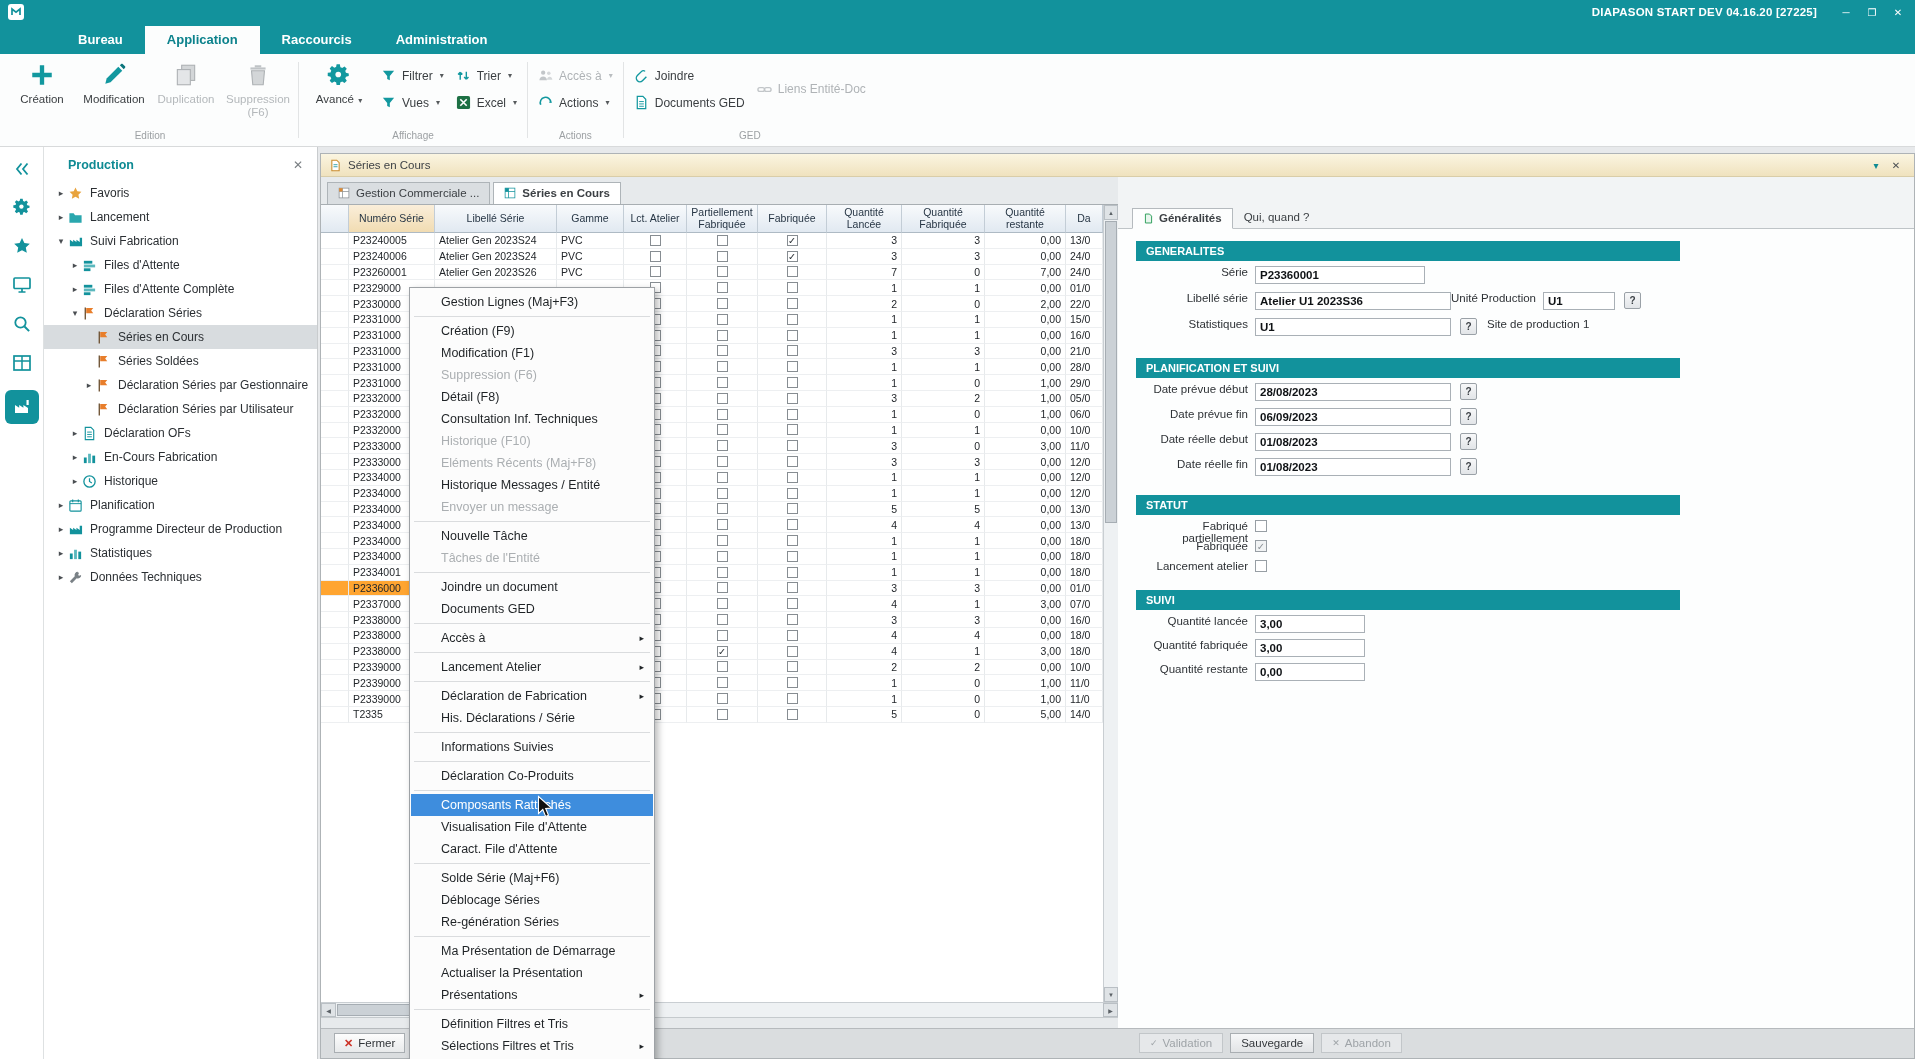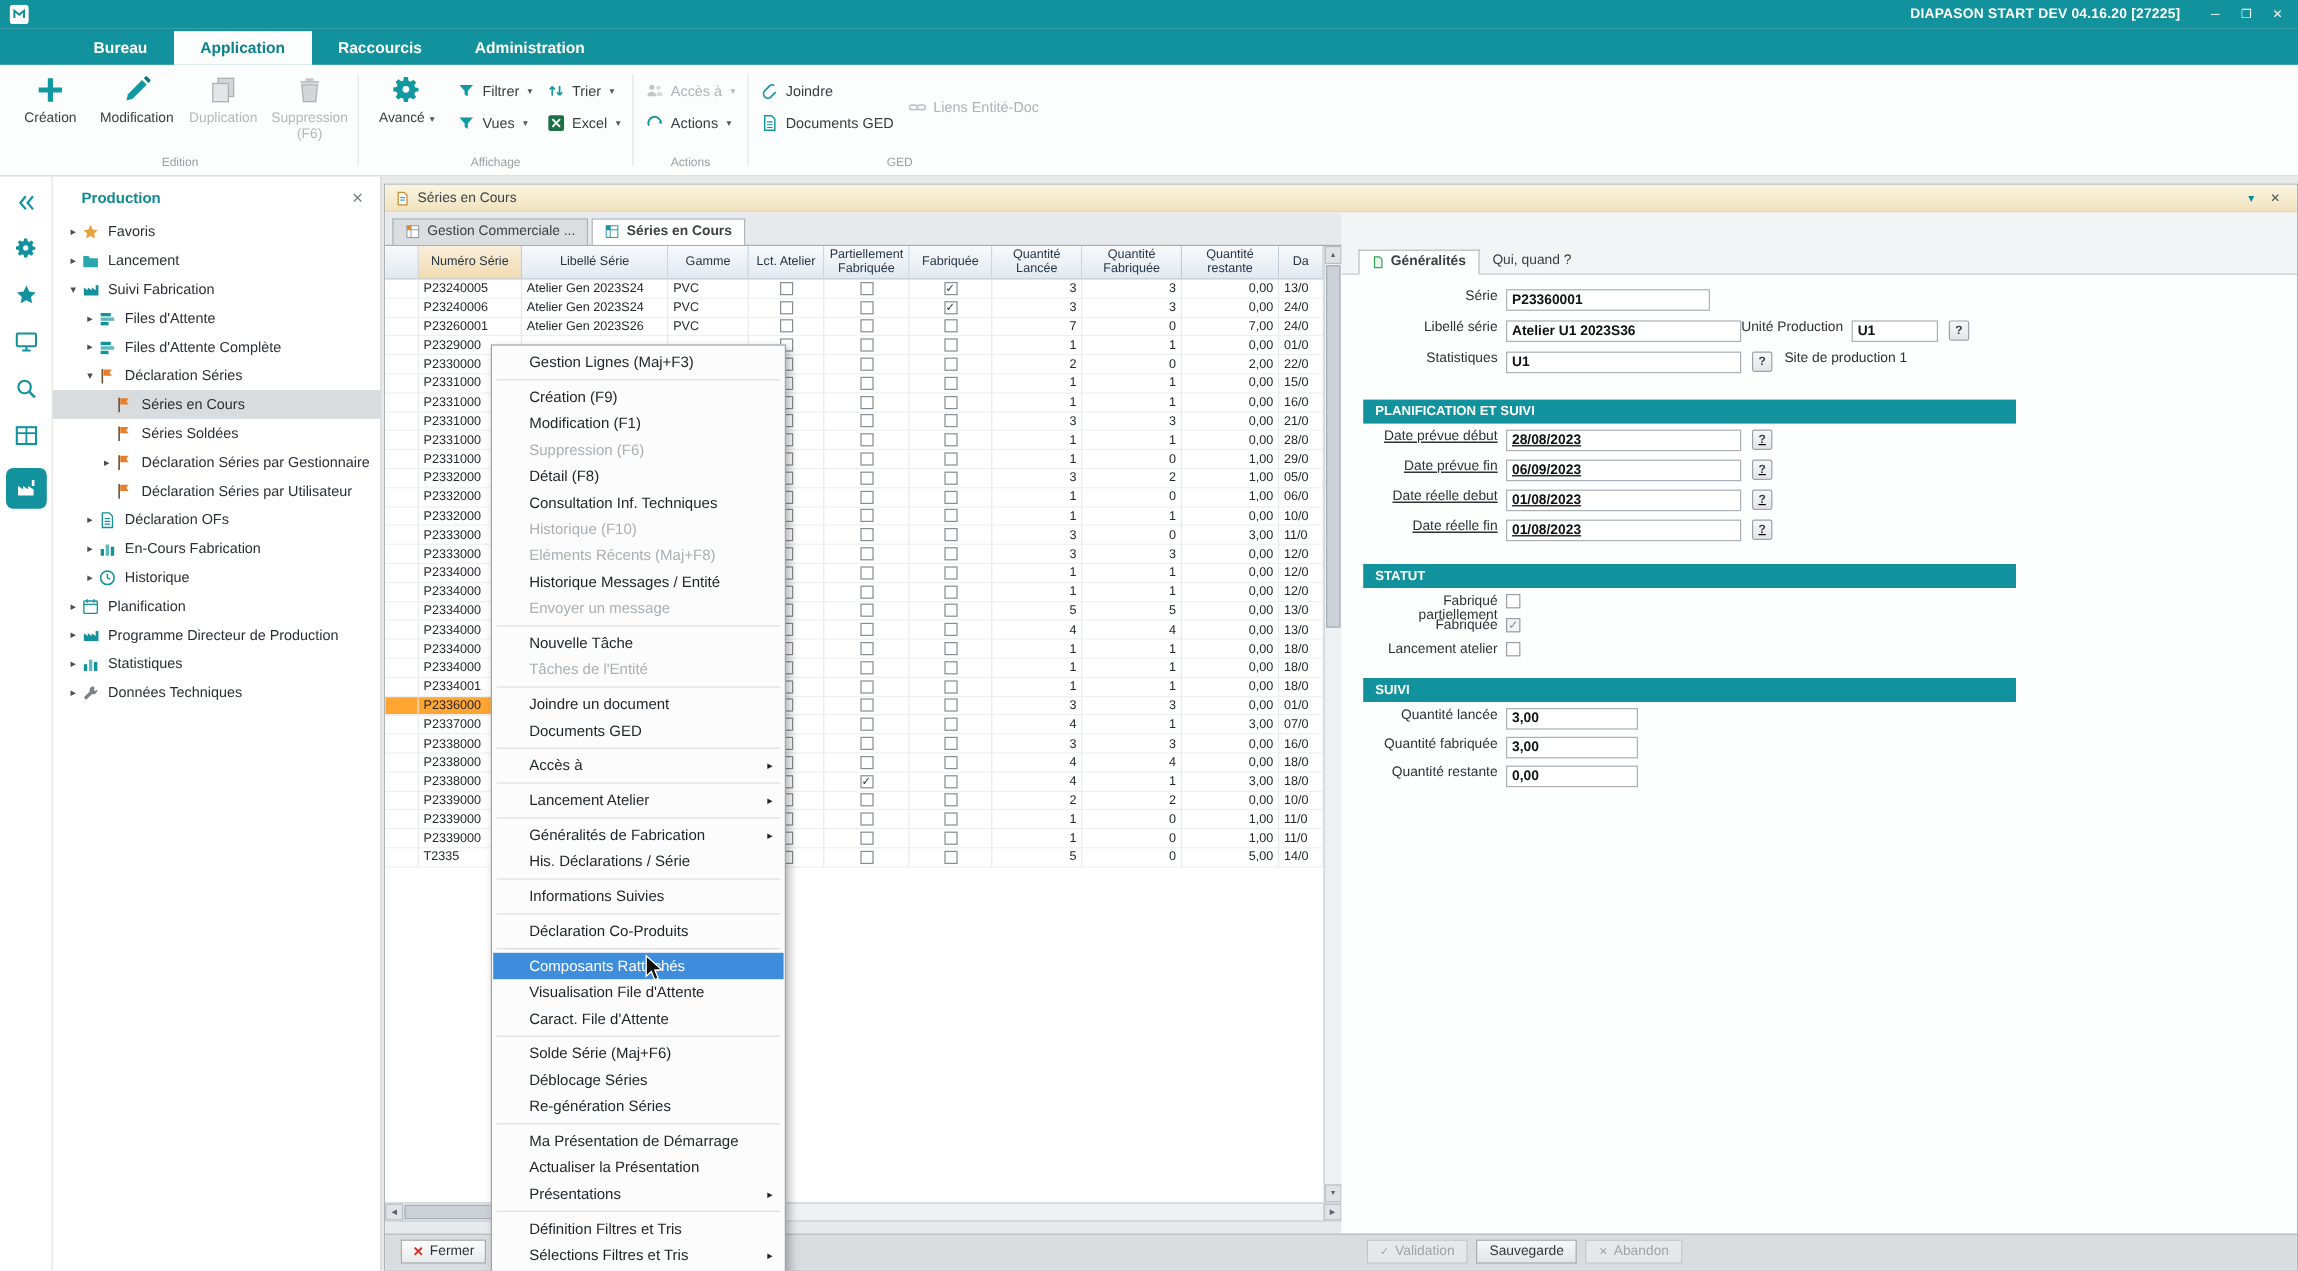--- a/index.html
+++ b/index.html
@@ -90,21 +90,21 @@
   
   .detail-pane{flex:1;background:#F2F4F5;display:flex;flex-direction:column;min-width:0;}
   .detail-tabs-spacer{height:26px;flex-shrink:0;}
   .detail-tabs{display:flex;align-items:flex-end;padding-left:14px;border-bottom:1px solid #BFC4C7;height:25px;flex-shrink:0;}
   .dtab{display:flex;align-items:center;gap:5px;font-size:11.5px;padding:3px 10px 4px;border:1px solid transparent;color:#3C4044;}
   .dtab.active{background:#FDFEFE;border-color:#B5BABE;border-bottom-color:#FDFEFE;font-weight:bold;margin-bottom:-1px;}
   .detail-content{flex:1;background:#FDFEFE;padding:12px 0 0 18px;}
   .section-bar{width:544px;height:20px;background:#12929C;color:#FFF;font-size:11px;font-weight:bold;display:flex;align-items:center;padding-left:10px;box-sizing:border-box;margin-bottom:5px;}
   .mt14{margin-top:14px;} .mt12{margin-top:12px;} .mt10{margin-top:10px;}
   .fr{display:flex;height:26px;}
-  .fr.h25{height:25px;text-decoration:underline;} .fr.h20{height:20px;} .fr.h24{height:24px;}
+  .fr.h25{height:25px;} .fr.h20{height:20px;} .fr.h24{height:24px;}
   .fr-label{width:112px;text-align:right;font-size:11.5px;color:#2E3236;margin-right:7px;flex-shrink:0;}
   .fr-input{height:18px;border:1px solid #A9B0B6;background:#FFF;font-size:11.5px;font-weight:bold;color:#0F1215;padding:0 4px;display:flex;align-items:center;box-sizing:border-box;}
   .w170{width:170px;} .w196{width:196px;} .w72{width:72px;} .w110{width:110px;}
   .help-btn{width:15px;height:15px;margin-left:9px;background:linear-gradient(#F7F8F9,#E2E5E8);border:1px solid #9AA1A7;border-radius:2px;font-size:10px;font-weight:bold;color:#3A3F44;display:flex;align-items:center;justify-content:center;flex-shrink:0;}
   .fr-label2{font-size:11.5px;color:#2E3236;margin-right:7px;}
   .fr-plain{font-size:11.5px;color:#2E3236;margin-left:10px;}
   .chk{width:12px;height:12px;border:1px solid #979EA4;background:#FFF;font-size:10px;line-height:11px;text-align:center;color:#8A9196;box-sizing:border-box;}
   .chk.checked{background:#F1F3F4;}
   .chk.checked::after{content:"\2713";}
 
@@ -1208,20 +1208,21 @@
                 <path d="M3.5 1.5h6l3 3v10h-9z" fill="#E8F6EE" stroke="#2E9E5B" stroke-width="1.4"></path>
               </svg>
             </span>
           <span>Généralités</span>
         </div>
         <div class="dtab">
           <span>Qui, quand ?</span>
         </div>
       </div>
       <div class="detail-content">
+        <div class="section-bar">GENERALITES</div>
         <div class="fr">
           <span class="fr-label">Série</span>
           <span class="fr-input w170">P23360001</span>
         </div>
         <div class="fr">
           <span class="fr-label">Libellé série</span>
           <span class="fr-input w196">Atelier U1 2023S36</span>
           <span class="fr-label2">Unité Production</span>
           <span class="fr-input w72">U1</span>
           <span class="help-btn">?</span>
@@ -1323,21 +1324,21 @@
     <div class="cm-item"><span>Nouvelle Tâche</span></div>
     <div class="cm-item disabled"><span>Tâches de l'Entité</span></div>
     <div class="cm-sep"></div>
     <div class="cm-item"><span>Joindre un document</span></div>
     <div class="cm-item"><span>Documents GED</span></div>
     <div class="cm-sep"></div>
     <div class="cm-item"><span>Accès à</span><span class="cm-arrow">▸</span></div>
     <div class="cm-sep"></div>
     <div class="cm-item"><span>Lancement Atelier</span><span class="cm-arrow">▸</span></div>
     <div class="cm-sep"></div>
-    <div class="cm-item"><span>Généralités de Fabrication</span><span class="cm-arrow">▸</span></div>
+    <div class="cm-item"><span>Déclaration de Fabrication</span><span class="cm-arrow">▸</span></div>
     <div class="cm-item"><span>His. Déclarations / Série</span></div>
     <div class="cm-sep"></div>
     <div class="cm-item"><span>Informations Suivies</span></div>
     <div class="cm-sep"></div>
     <div class="cm-item"><span>Déclaration Co-Produits</span></div>
     <div class="cm-sep"></div>
     <div class="cm-item highlight"><span>Composants Rattachés</span></div>
     <div class="cm-item"><span>Visualisation File d'Attente</span></div>
     <div class="cm-item"><span>Caract. File d'Attente</span></div>
     <div class="cm-sep"></div>

